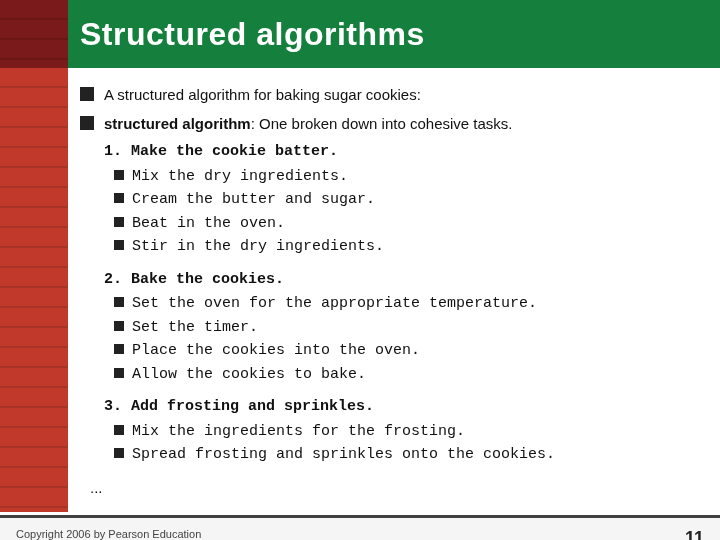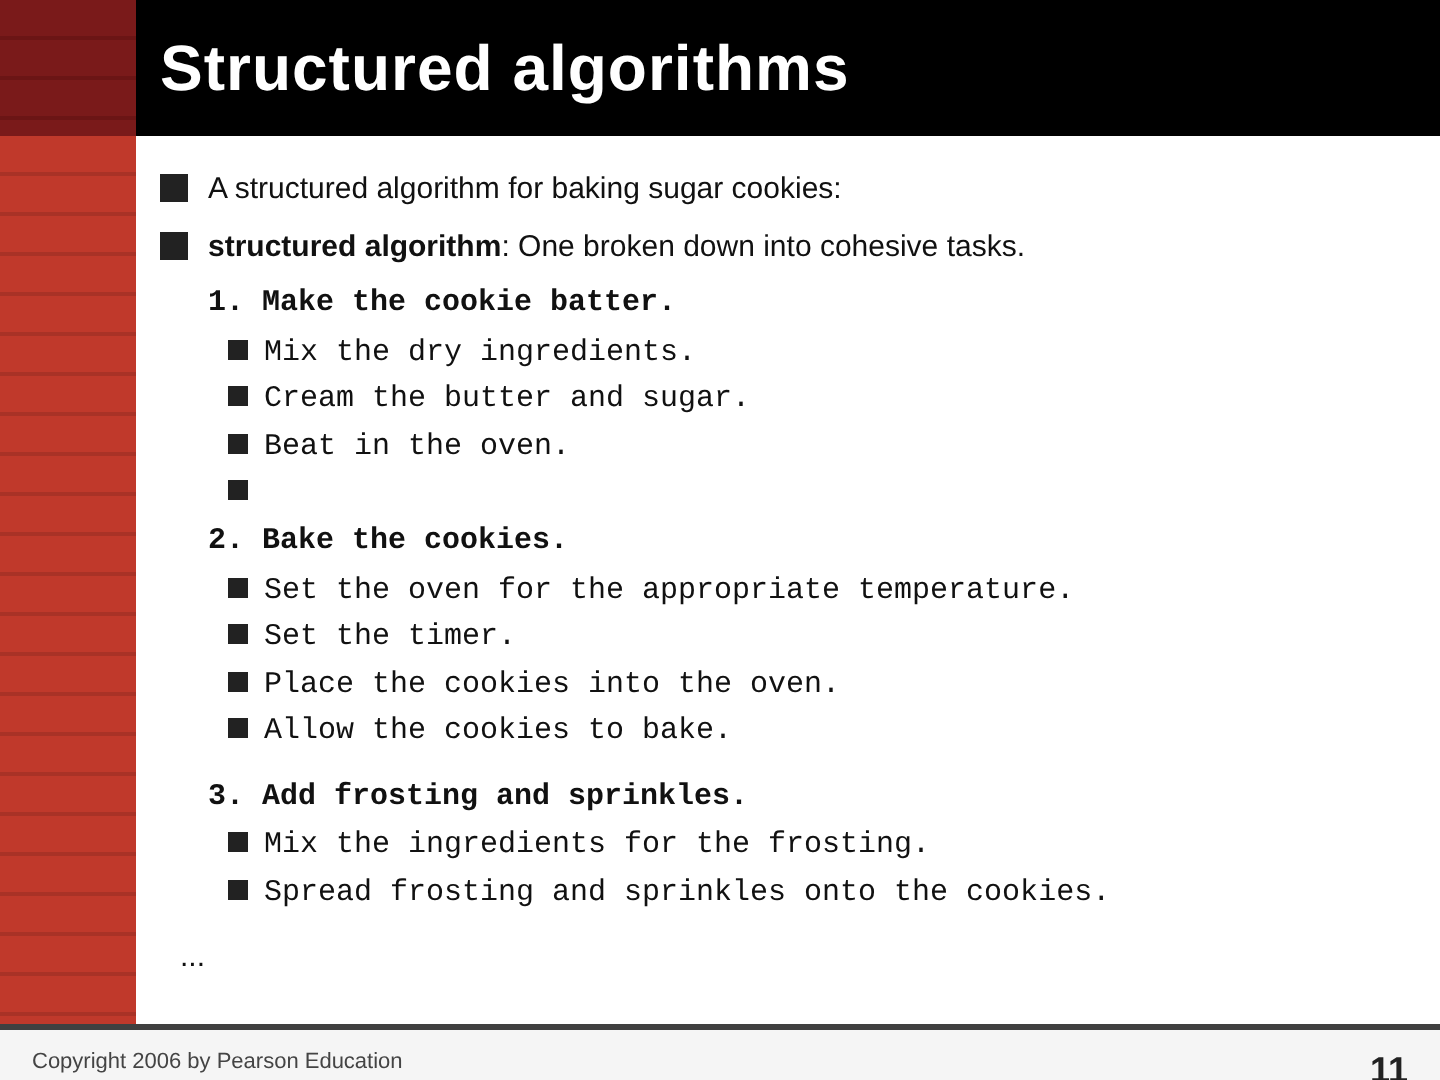--- a/index.html
+++ b/index.html
@@ -14,21 +14,21 @@
 
     .slide {
       width: 720px;
       height: 540px;
       display: flex;
       flex-direction: column;
       position: relative;
     }
 
     .header {
-      background: #000000;
+      background: #15803d;
       padding: 14px 24px 14px 80px;
       position: relative;
       min-height: 68px;
       display: flex;
       align-items: center;
     }
 
     .header-brick-left {
       position: absolute;
       left: 0;
@@ -177,20 +177,21 @@
       <div class="sub-bullet">
         <div class="bullet-marker"></div>
         <span>Cream the butter and sugar.</span>
       </div>
       <div class="sub-bullet">
         <div class="bullet-marker"></div>
         <span>Beat in the oven.</span>
       </div>
       <div class="sub-bullet">
         <div class="bullet-marker"></div>
+        <span>Stir in the dry ingredients.</span>
       </div>
     </div>
 
     <div class="section-block">
       <div class="section-title">2. Bake the cookies.</div>
       <div class="sub-bullet">
         <div class="bullet-marker"></div>
         <span>Set the oven for the appropriate temperature.</span>
       </div>
       <div class="sub-bullet">

